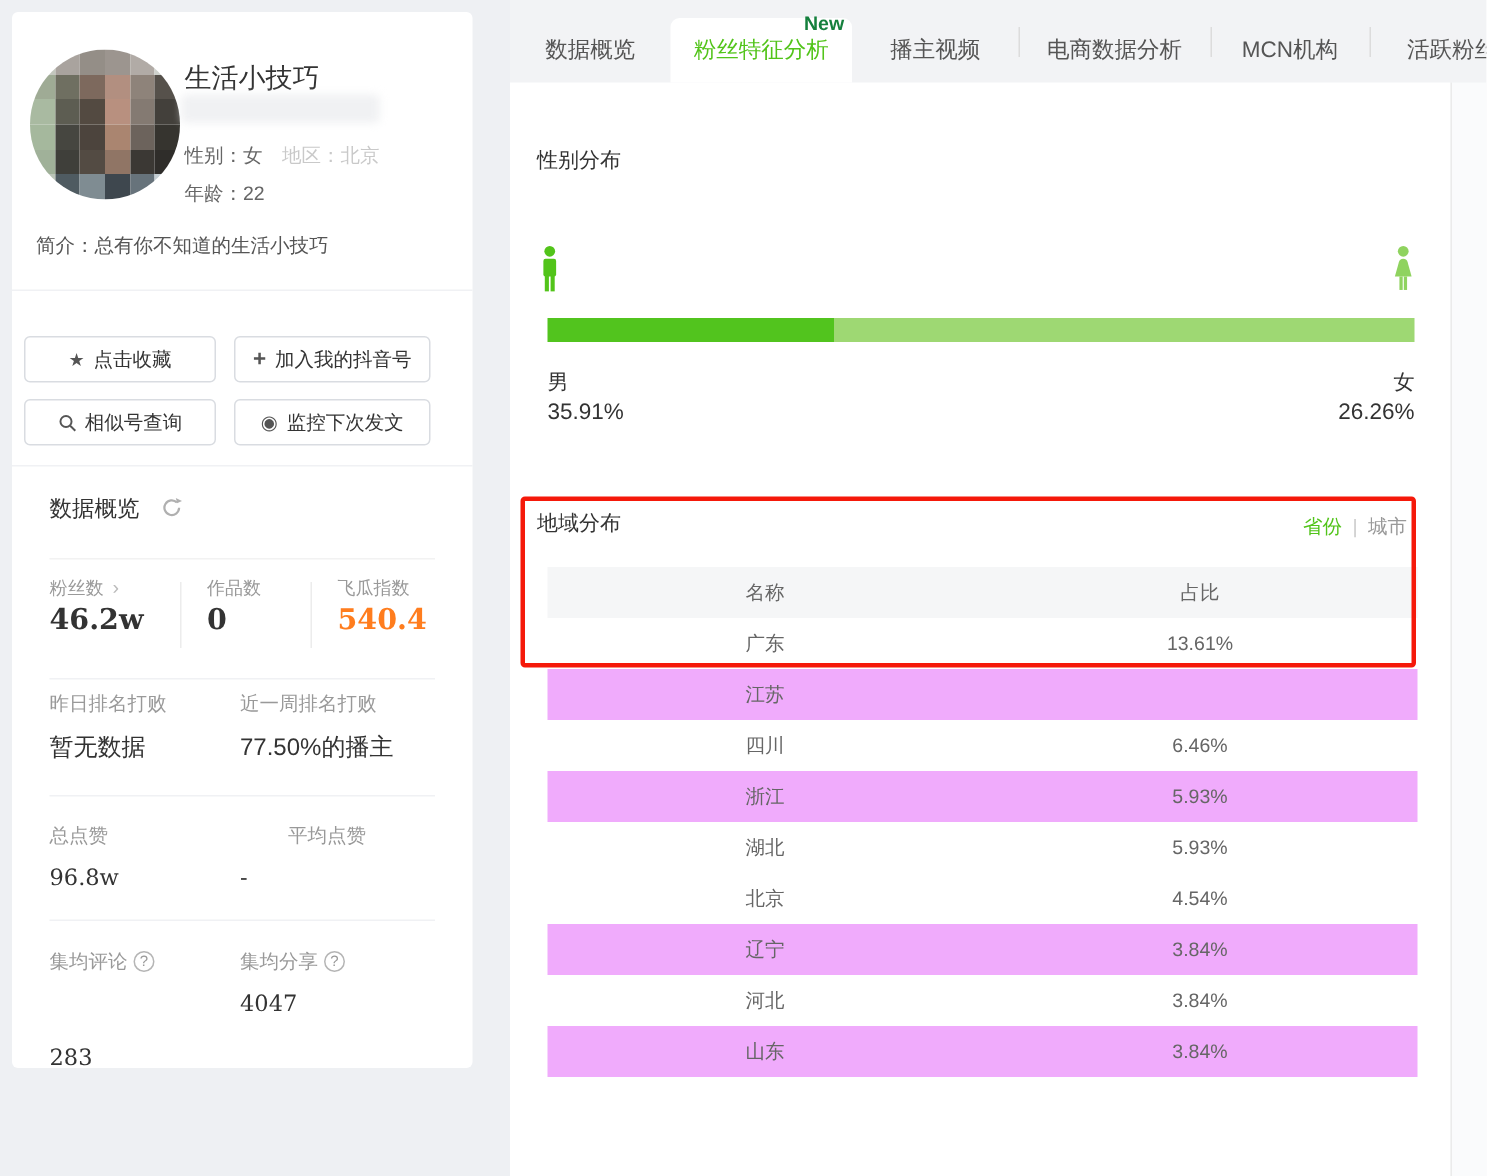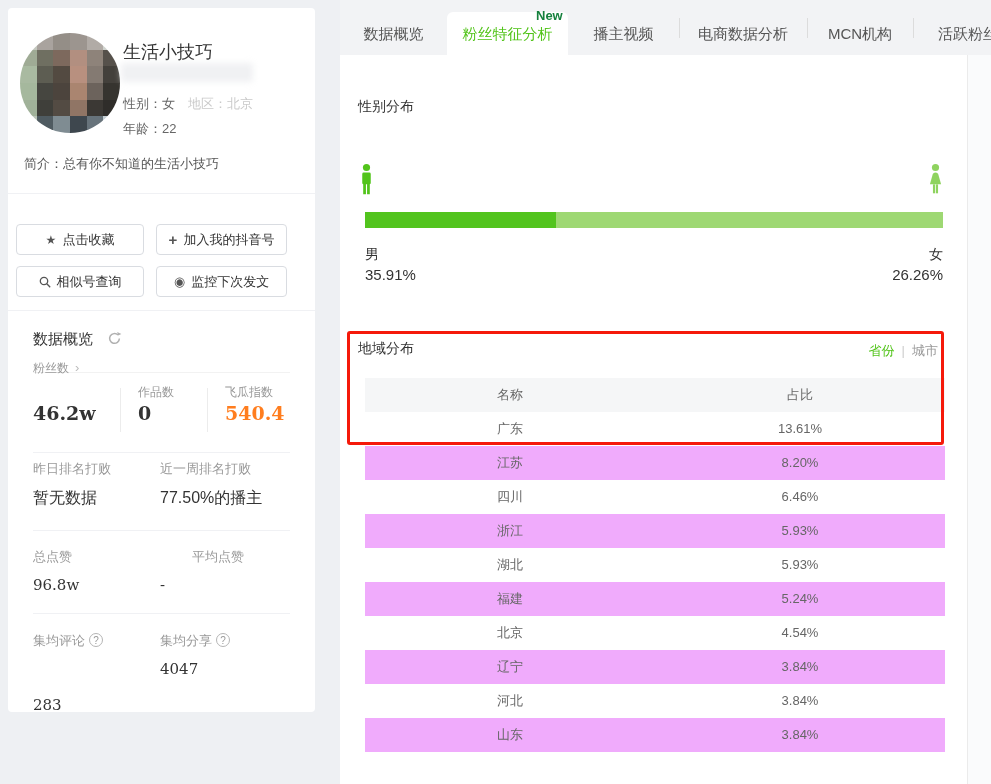--- a/index.html
+++ b/index.html
@@ -143,21 +143,21 @@
     <span style="margin-left:10px;vertical-align:-2px;cursor:pointer;">
       <svg width="15" height="15" viewBox="0 0 16 16">
           <path d="M13.2 8a5.2 5.2 0 1 1-1.5-3.7" fill="none" stroke="#b0b0b0" stroke-width="1.6"></path>
           <path d="M10.9 1.0 l.9 3.8 3.5-1.6 z" fill="#b0b0b0"></path>
         </svg>
     </span>
   </div>
 
   <div class="hr" style="left:33px;top:372px;width:257px;background:#f2f2f2;"></div>
 
-  <div class="abs stat-label" style="left:33px;top:360px;cursor:pointer;">
+  <div class="abs stat-label" style="left:33px;top:384px;cursor:pointer;">
     <span>粉丝数</span><span class="chev"></span>
   </div>
   <div class="abs stat-value" style="left:33px;top:402px;">46.2w</div>
   <div class="vdiv" style="left:120px;top:388px;height:44px;"></div>
   <div class="abs stat-label" style="left:138px;top:384px;">作品数</div>
   <div class="abs stat-value" style="left:138px;top:402px;">0</div>
   <div class="vdiv" style="left:207px;top:388px;height:44px;"></div>
   <div class="abs stat-label" style="left:225px;top:384px;">飞瓜指数</div>
   <div class="abs stat-value" style="left:225px;top:402px;color:#ff7d1e;">540.4</div>
 
@@ -239,38 +239,33 @@
     <div class="trow thead">
       <div class="tcell">名称</div>
       <div class="tcell">占比</div>
     </div>
     <div class="trow">
         <div class="tcell">广东</div>
         <div class="tcell">13.61%</div>
       </div>
     <div class="trow stripe">
         <div class="tcell">江苏</div>
-        <div class="tcell">8.20%</div>
       </div>
     <div class="trow">
         <div class="tcell">四川</div>
         <div class="tcell">6.46%</div>
       </div>
     <div class="trow stripe">
         <div class="tcell">浙江</div>
         <div class="tcell">5.93%</div>
       </div>
     <div class="trow">
         <div class="tcell">湖北</div>
         <div class="tcell">5.93%</div>
       </div>
-    <div class="trow stripe">
-        <div class="tcell">福建</div>
-        <div class="tcell">5.24%</div>
-      </div>
     <div class="trow">
         <div class="tcell">北京</div>
         <div class="tcell">4.54%</div>
       </div>
     <div class="trow stripe">
         <div class="tcell">辽宁</div>
         <div class="tcell">3.84%</div>
       </div>
     <div class="trow">
         <div class="tcell">河北</div>

